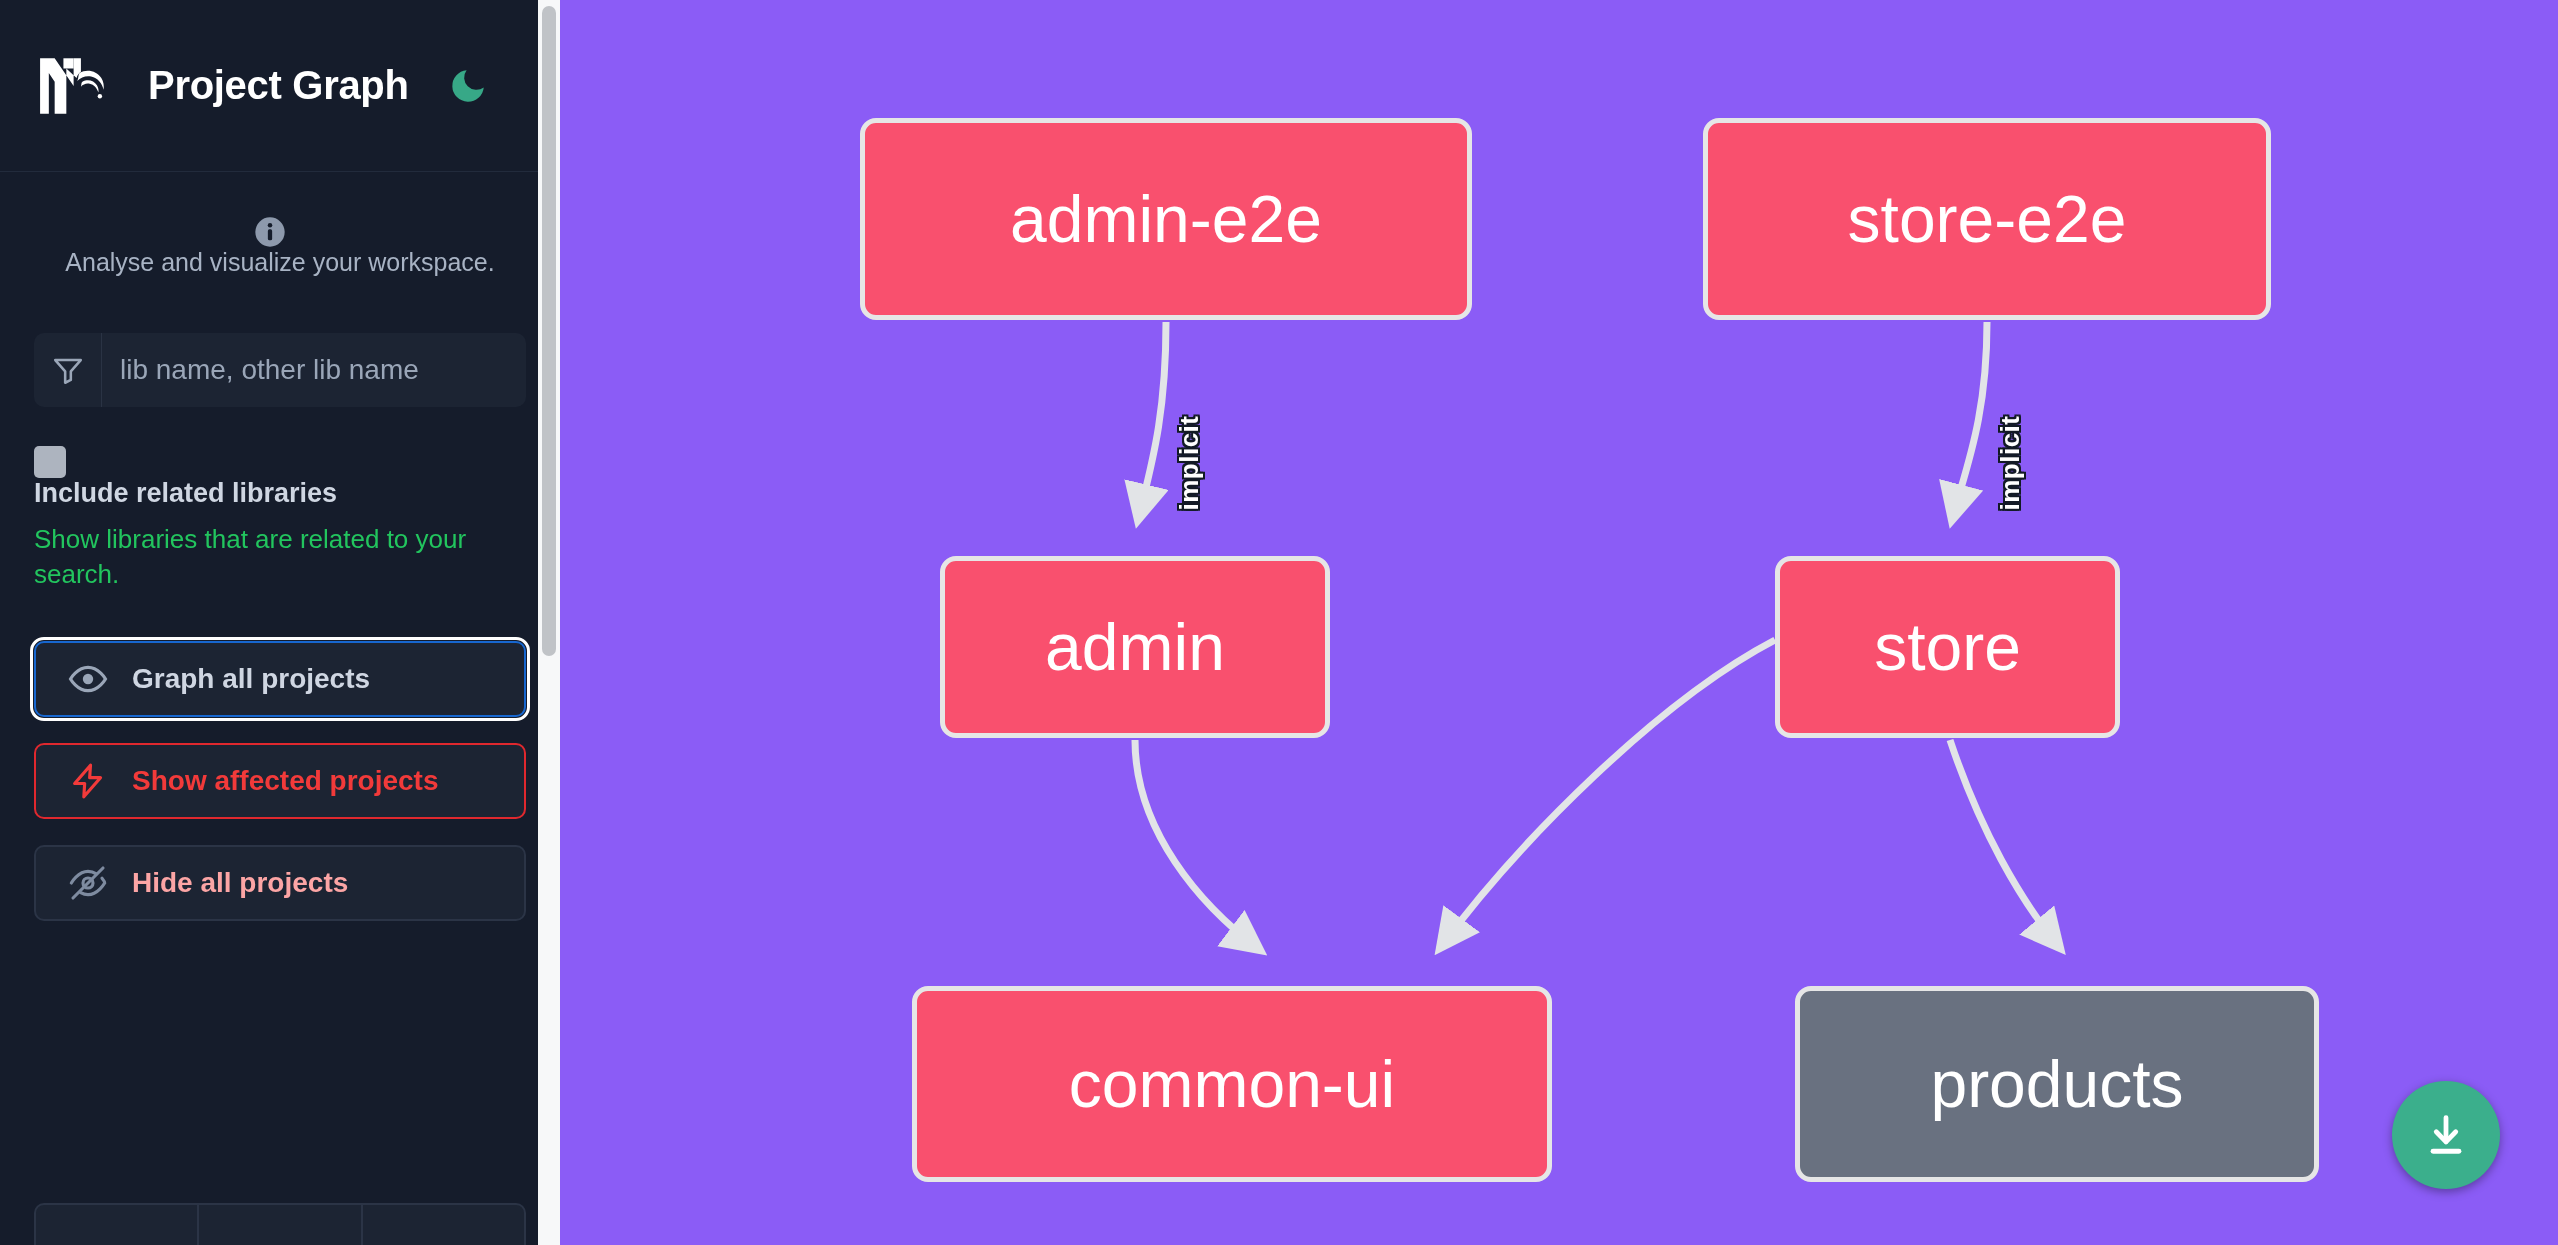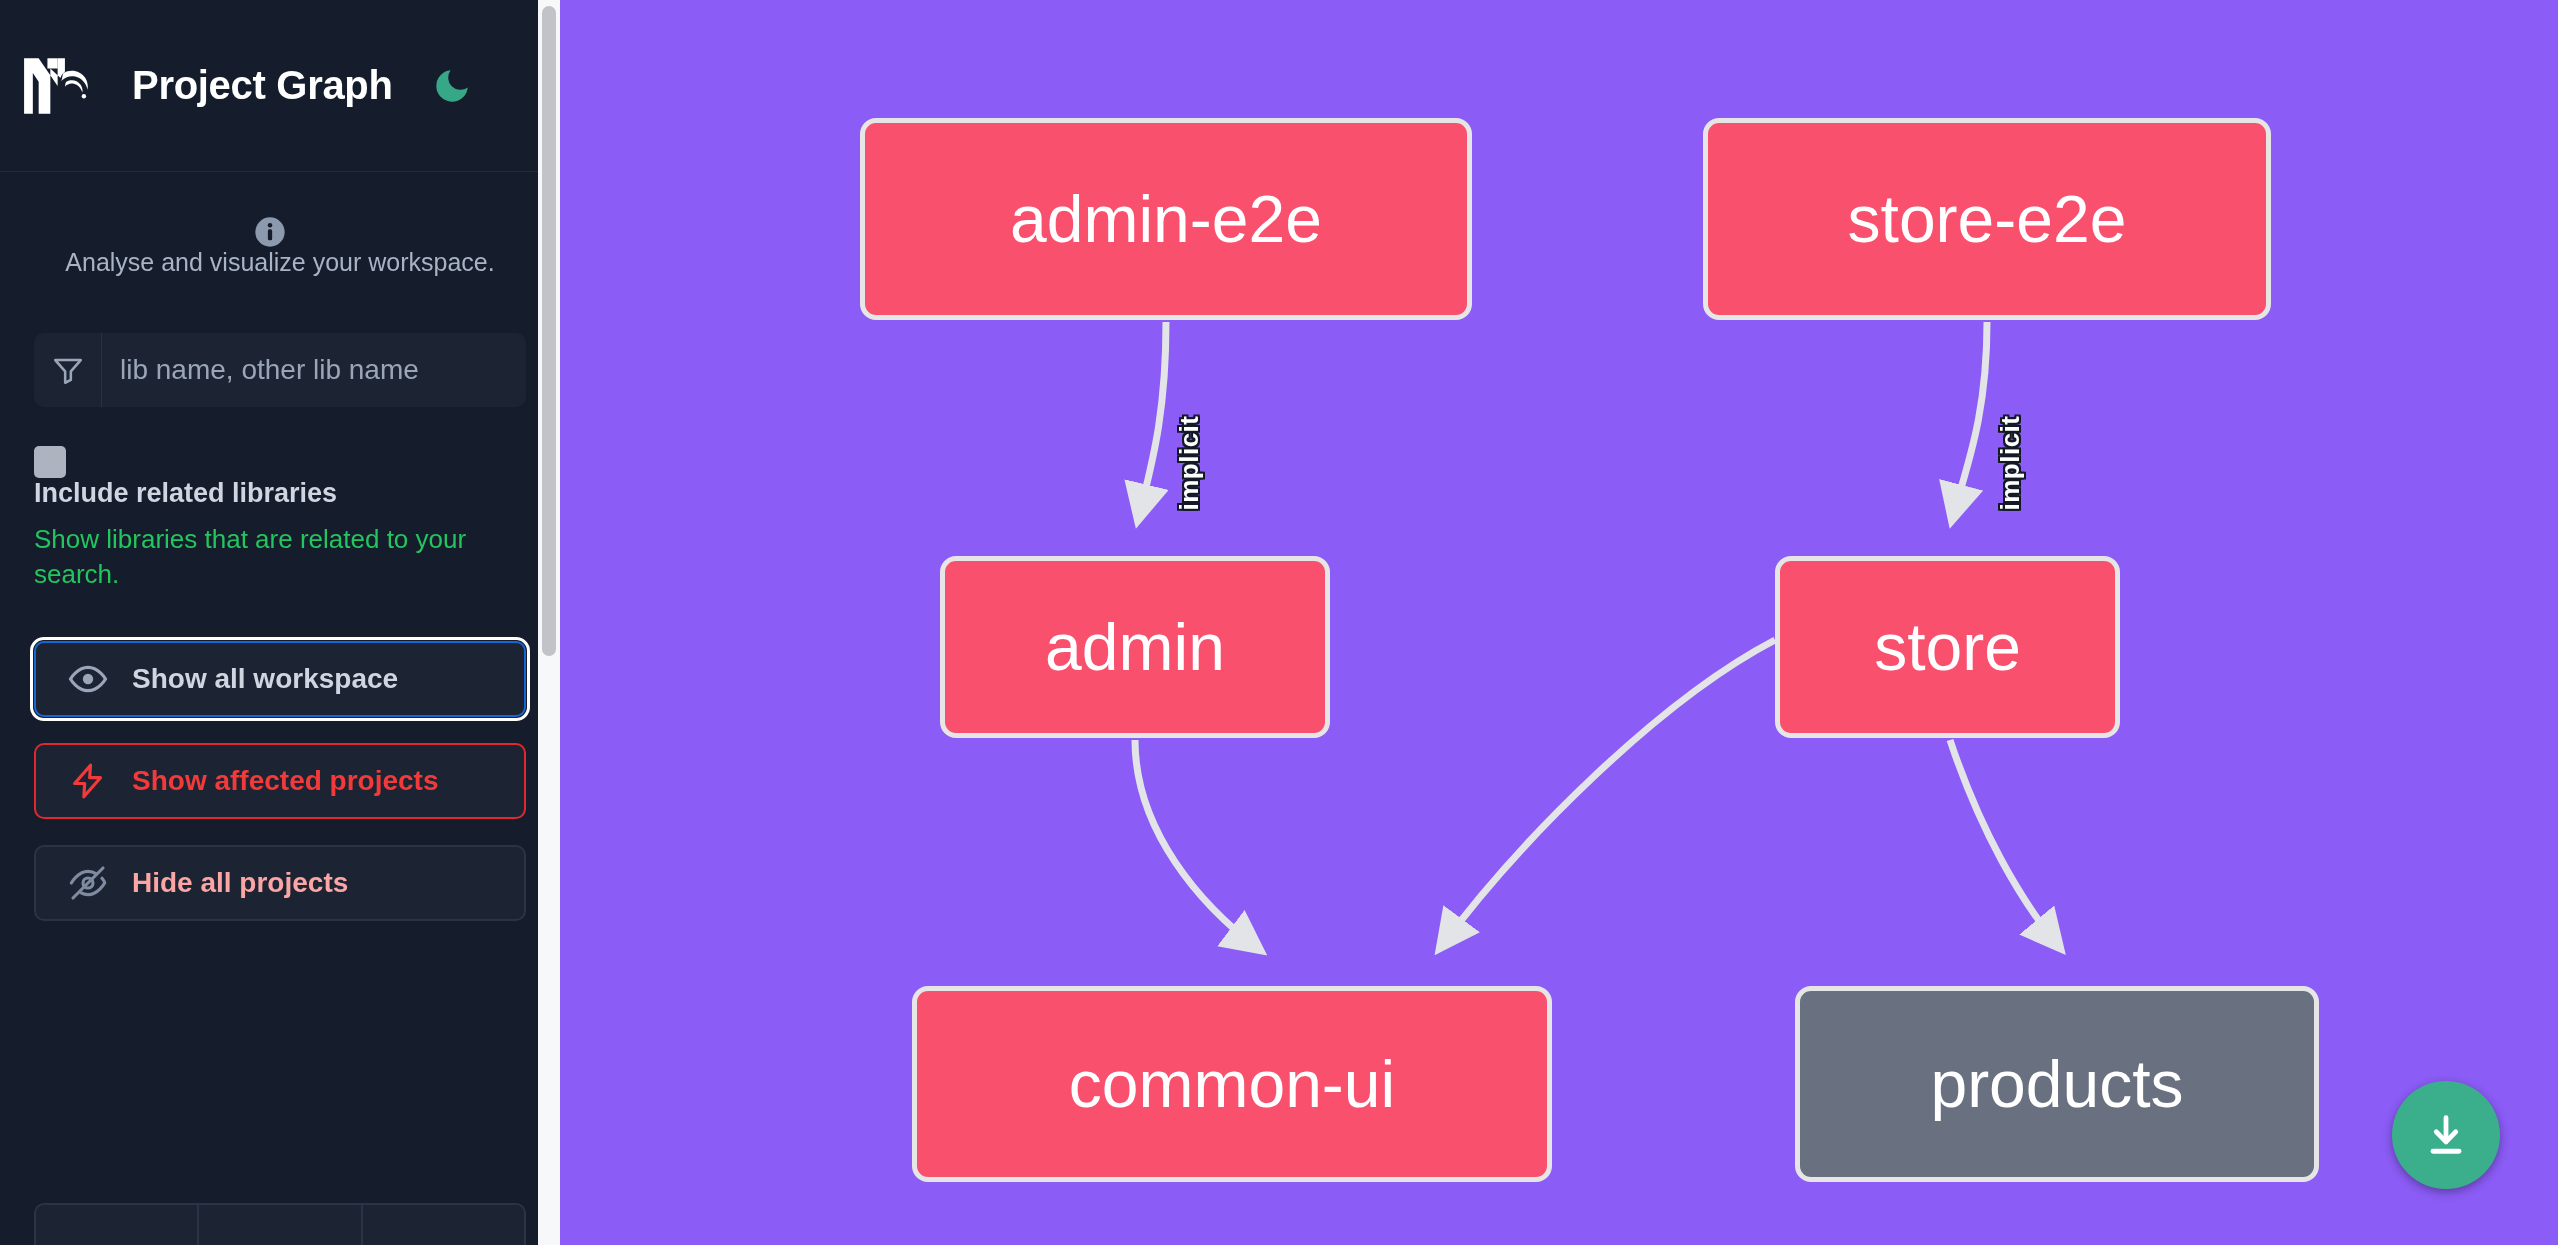--- a/index.html
+++ b/index.html
@@ -16,21 +16,21 @@
   .sidebar{
     position:relative;
     width:560px; height:1245px;
     background:#151C2B;
     flex:0 0 560px;
     overflow:hidden;
   }
   .sb-header{
     height:172px;
     display:flex; align-items:center;
-    padding:0 18px;
+    padding:0 34px;
     border-bottom:1px solid #222B3C;
     text-align:right;
   }
   .nx-logo{ width:88px; height:70px; flex:0 0 88px; }
   .app-title{
     margin-left:26px;
     color:#FFFFFF;
     font-size:40px;
     font-weight:700;
     letter-spacing:-0.3px;
@@ -264,21 +264,21 @@
       </div>
 
       <div class="btn-stack">
         <div class="btn focused">
           <span class="bicon">
             <svg viewBox="0 0 24 24" width="40" height="40" fill="none" stroke="#9AA6B8" stroke-width="1.9">
               <path d="M1.5 12S5.5 5 12 5s10.5 7 10.5 7-4 7-10.5 7S1.5 12 1.5 12z"></path>
               <circle cx="12" cy="12" r="3.1" fill="#9AA6B8" stroke="none"></circle>
             </svg>
           </span>
-          <span>Show all workspace</span>
+          <span>Graph all projects</span>
         </div>
 
         <div class="btn danger">
           <span class="bicon">
             <svg viewBox="0 0 24 24" width="40" height="40" fill="none" stroke="#F23A3A" stroke-width="1.9" stroke-linejoin="round">
               <path d="M13.5 2.5 4 13.5h6L9.5 21.5 19.5 10h-6.5z"></path>
             </svg>
           </span>
           <span>Show affected projects</span>
         </div>

